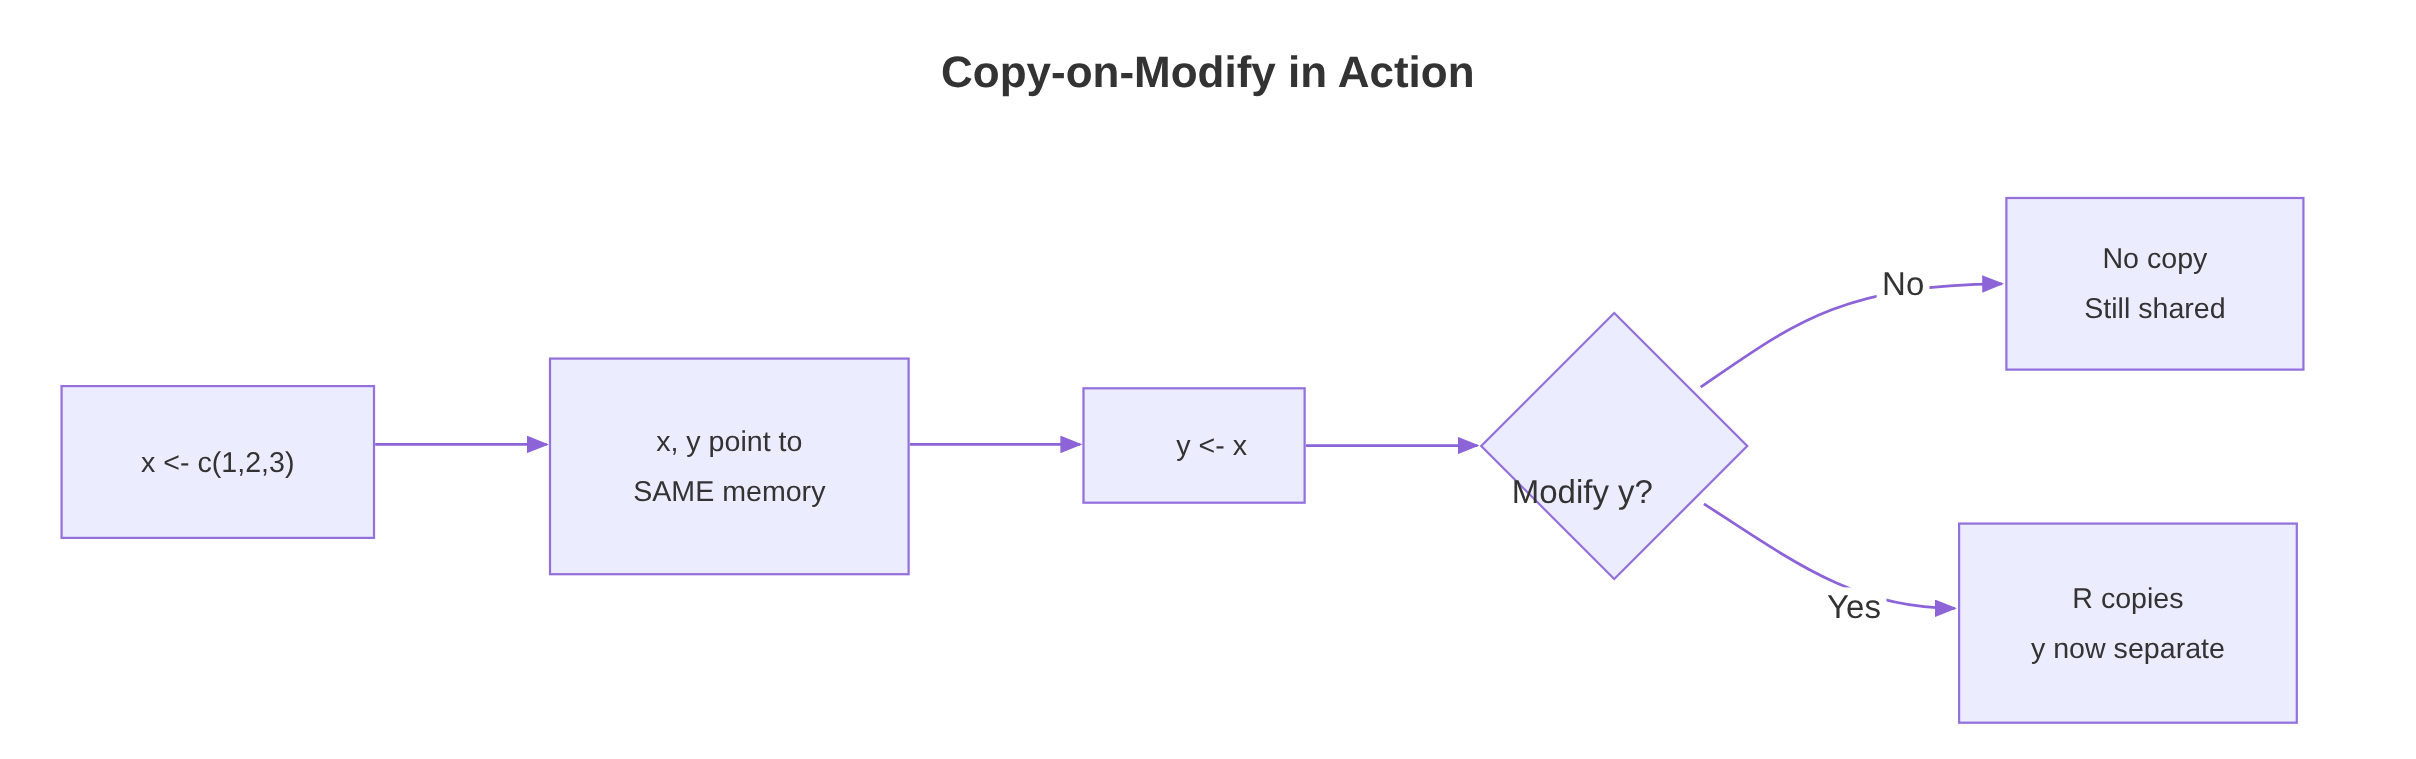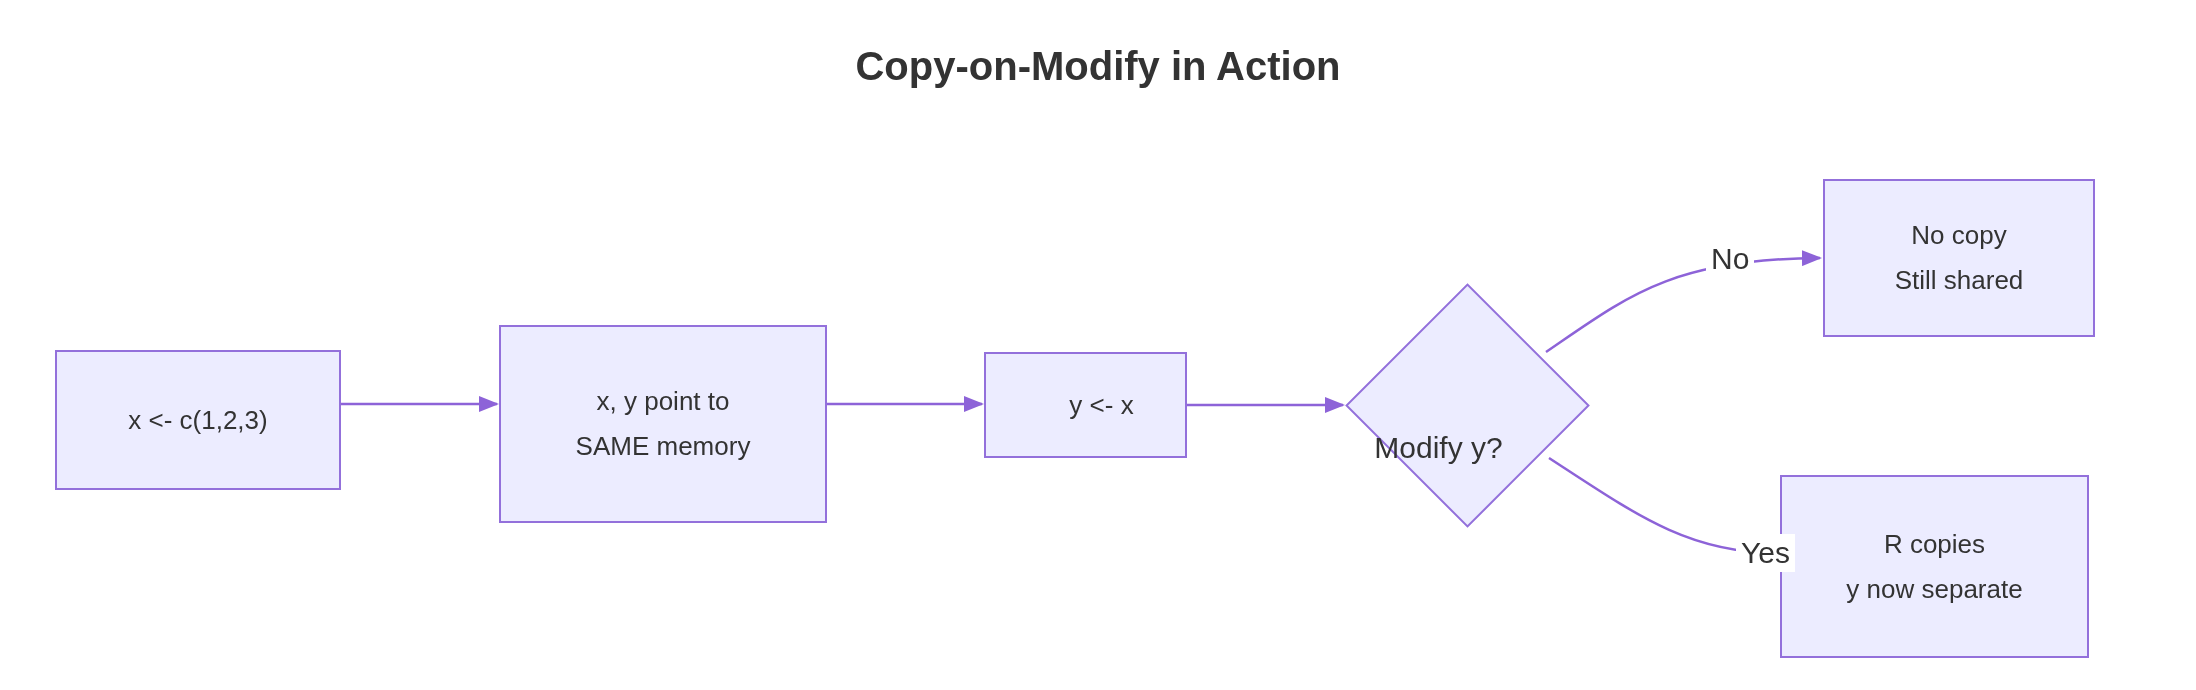--- a/index.html
+++ b/index.html
@@ -88,21 +88,21 @@
   .edge-label {
     position: absolute;
     background: var(--background);
     color: var(--text);
     font-size: 30px;
     line-height: 38px;
     padding: 0 5px;
     text-align: center;
   }
   .edge-label.no  { left: 1706px; top: 240px; }
-  .edge-label.yes { left: 1736px; top: 534px; }
+  .edge-label.yes { left: 1656px; top: 534px; }
 </style>
 </head>
 <body>
 
 <div class="canvas">
 
   <div class="title">Copy-on-Modify in Action</div>
 
   <svg class="edges" viewBox="0 0 2196 690" xmlns="http://www.w3.org/2000/svg">
     <defs>

